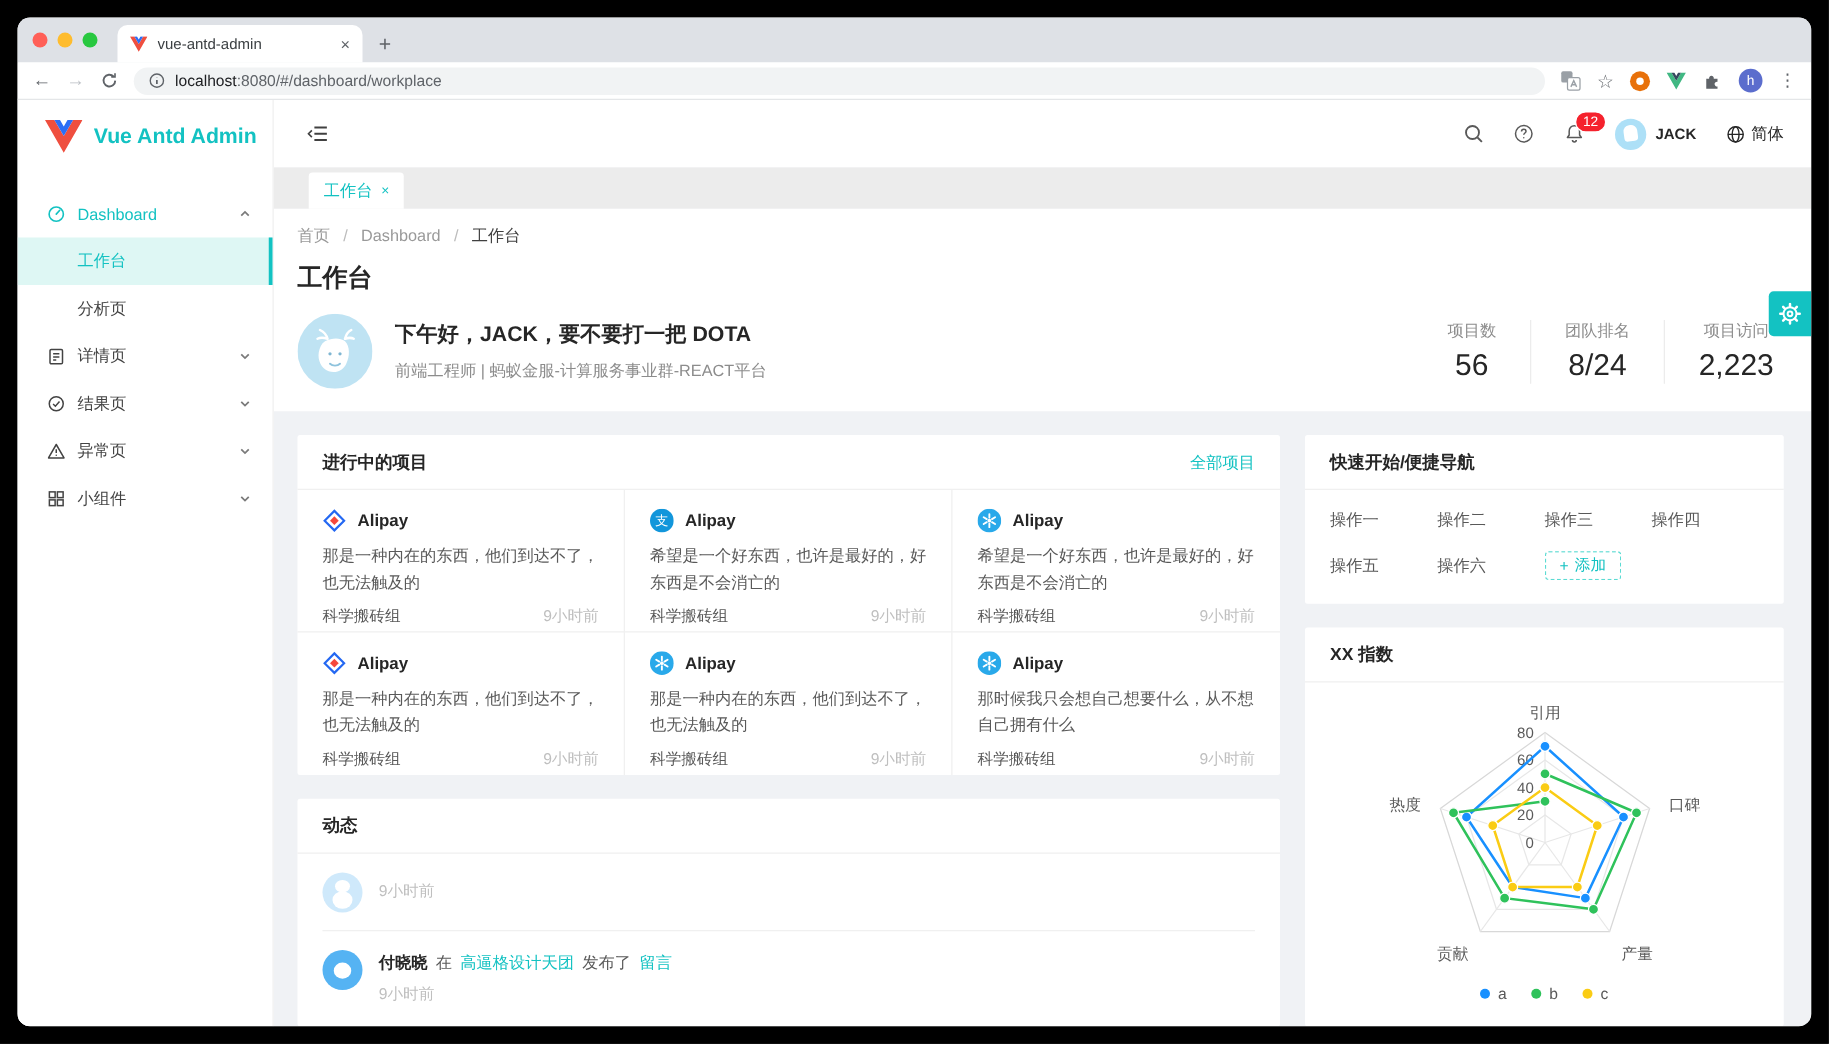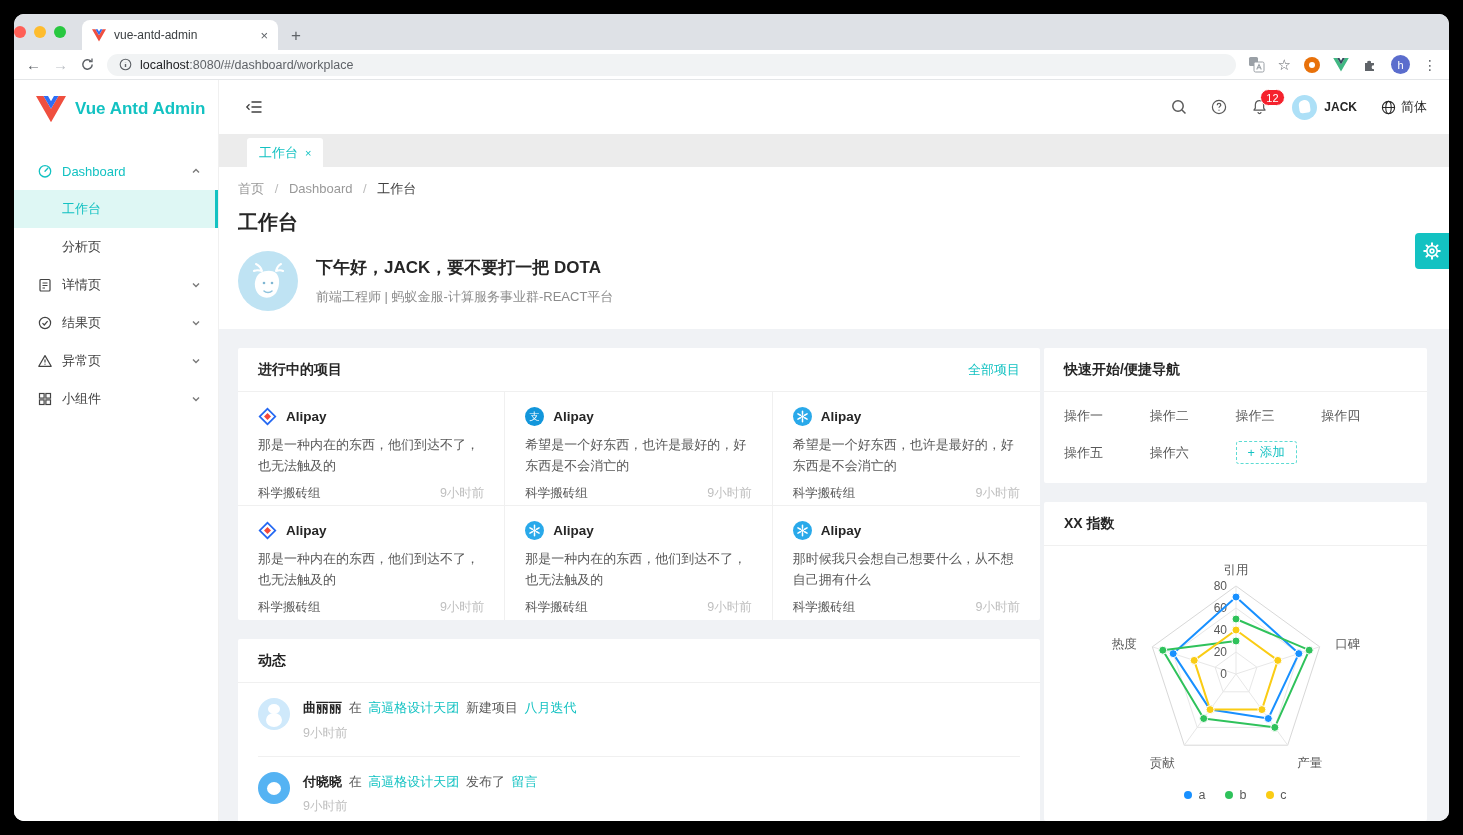--- a/index.html
+++ b/index.html
@@ -2,21 +2,21 @@
 <html><head>
 <meta charset="utf-8">
 <style>
   * { margin:0; padding:0; box-sizing:border-box; }
   html,body { width:1463px; height:835px; background:#000; overflow:hidden;
     font-family:"Liberation Sans","DejaVu Sans",sans-serif; }
   .window { position:absolute; left:14px; top:14px; width:1435px; height:807px;
     border-radius:10px; overflow:hidden; background:#fff; display:flex; flex-direction:column; }
 
   
-  .tabstrip { height:36px; background:#dee1e6; display:flex; align-items:flex-end; flex:none; }
+  .tabstrip { height:36px; background:#dee1e6; display:flex; align-items:flex-end; padding-left:12px; flex:none; }
   .lights { display:flex; gap:8px; align-items:center; align-self:center; margin-right:16px; }
   .light { width:12px; height:12px; border-radius:50%; }
   .l-red{background:#ff5f57;} .l-yellow{background:#febc2e;} .l-green{background:#28c840;}
   .btab { height:30px; width:196px; background:#fff; border-radius:8px 8px 0 0;
     display:flex; align-items:center; gap:8px; padding:0 10px; font-size:12px; color:#3c4043; }
   .btab .ttl{ flex:1; white-space:nowrap; overflow:hidden; }
   .tclose { color:#5f6368; font-size:13px; cursor:pointer; }
   .newtab { width:28px; height:28px; display:flex; align-items:center; justify-content:center;
     color:#5f6368; font-size:17px; margin-left:4px; }
   .toolbar { height:30px; background:#fff; display:flex; align-items:center; gap:12px;
@@ -73,21 +73,21 @@
   .gtexts { margin-left:18px; }
   .gtitle { font-size:17px; font-weight:600; color:#262626; margin-bottom:9px; }
   .gsub { font-size:13px; color:#8c8c8c; }
   .stats { margin-left:auto; display:flex; }
   .stat { padding:0 27px; text-align:center; border-left:1px solid #ececec; }
   .stat:first-child { border-left:none; }
   .stat:last-child { padding-right:6px; }
   .slabel { font-size:13px; color:#8c8c8c; margin-bottom:5px; }
   .svalue { font-size:24px; color:#262626; }
 
-  .content { flex:1; overflow:hidden; padding:19px 22px 0 19px; display:flex; gap:4px; }
+  .content { flex:1; overflow:hidden; padding:19px 22px 0 19px; display:flex; gap:20px; }
   .colL { flex:1; min-width:0; display:flex; flex-direction:column; gap:19px; }
   .colR { width:383px; flex:none; display:flex; flex-direction:column; gap:19px; }
   .card { background:#fff; border-radius:2px; }
   .chead { height:44px; padding:0 20px; display:flex; align-items:center; justify-content:space-between;
     border-bottom:1px solid #f0f0f0; font-size:14px; font-weight:700; color:#262626; }
   .alink { font-size:13px; font-weight:400; color:#13c2c2; cursor:pointer; }
 
   .pgrid { display:grid; grid-template-columns:repeat(3,1fr); }
   .pcell { height:114px; padding:15px 20px 0; border-right:1px solid #f0f0f0; border-bottom:1px solid #f0f0f0; cursor:pointer; }
   .pcell:nth-child(3n) { border-right:none; }
@@ -364,20 +364,34 @@
                 <path d="M24 20c-1-4-4-6-6-7m6 7c-3-1-6-1-8 0m22 0c1-4 3-6 5-7m-5 7c3-1 5-1 7 0" stroke="#fff" stroke-width="2" fill="none" stroke-linecap="round"></path>
                 <path d="M26 40c2 2 6 2 8 0" stroke="#8fc3dd" stroke-width="1.5" fill="none" stroke-linecap="round"></path>
                 <circle cx="26" cy="32" r="1.3" fill="#7fb6d2"></circle>
                 <circle cx="34" cy="32" r="1.3" fill="#7fb6d2"></circle>
               </svg>
           </span>
           <div class="gtexts">
             <div class="gtitle">下午好，JACK，要不要打一把 DOTA</div>
             <div class="gsub">前端工程师 | 蚂蚁金服-计算服务事业群-REACT平台</div>
           </div>
+          <div class="stats">
+            <div class="stat">
+              <div class="slabel">项目数</div>
+              <div class="svalue">56</div>
+            </div>
+            <div class="stat">
+              <div class="slabel">团队排名</div>
+              <div class="svalue">8/24</div>
+            </div>
+            <div class="stat">
+              <div class="slabel">项目访问</div>
+              <div class="svalue">2,223</div>
+            </div>
+          </div>
         </div>
       </div>
 
       <div class="content">
         <div class="colL">
 
           <div class="card">
             <div class="chead">
               <span>进行中的项目</span>
               <span class="alink">全部项目</span>
@@ -499,27 +513,20 @@
           </div>
 
           <div class="card" style="flex:1;">
             <div class="chead">
               <span>动态</span>
             </div>
             <div class="feed">
               <div class="fitem">
                 <span class="favatar fav1"></span>
                 <div>
-                  <div class="fline">
-                    <span class="fuser">曲丽丽</span>
-                    <span>在</span>
-                    <span class="flink">高逼格设计天团</span>
-                    <span>新建项目</span>
-                    <span class="flink">八月迭代</span>
-                  </div>
                   <div class="ftime">9小时前</div>
                 </div>
               </div>
               <div class="fitem">
                 <span class="favatar fav2"></span>
                 <div>
                   <div class="fline">
                     <span class="fuser">付晓晓</span>
                     <span>在</span>
                     <span class="flink">高逼格设计天团</span>

